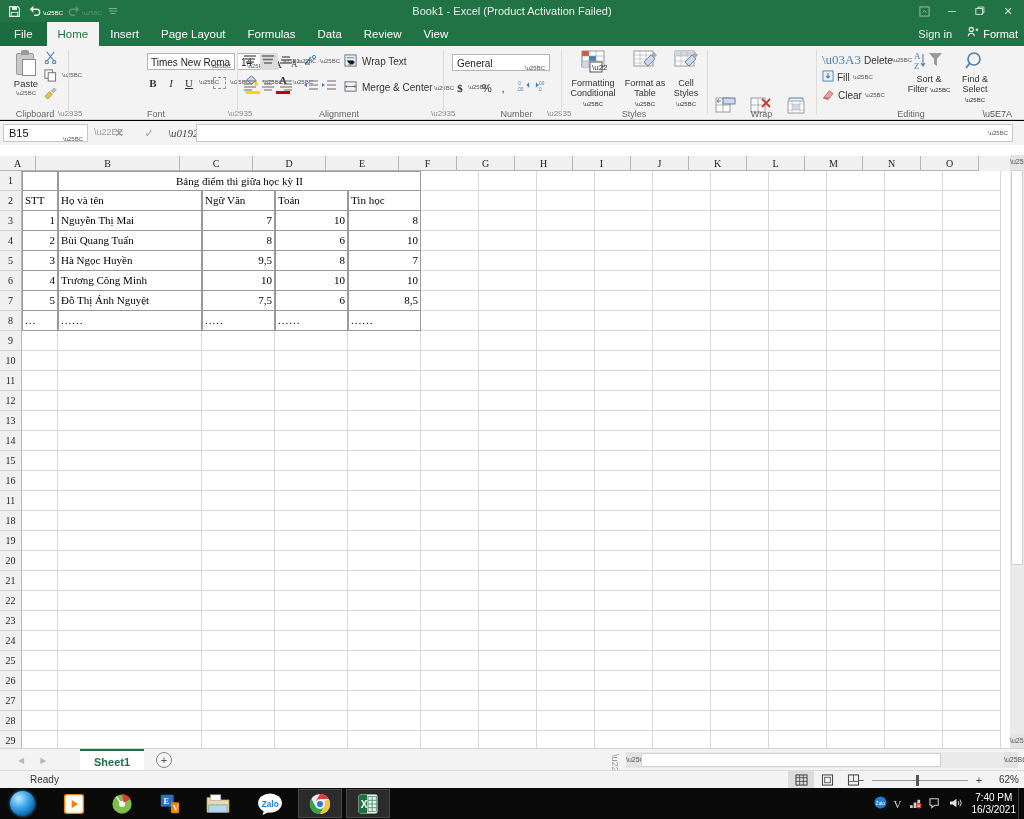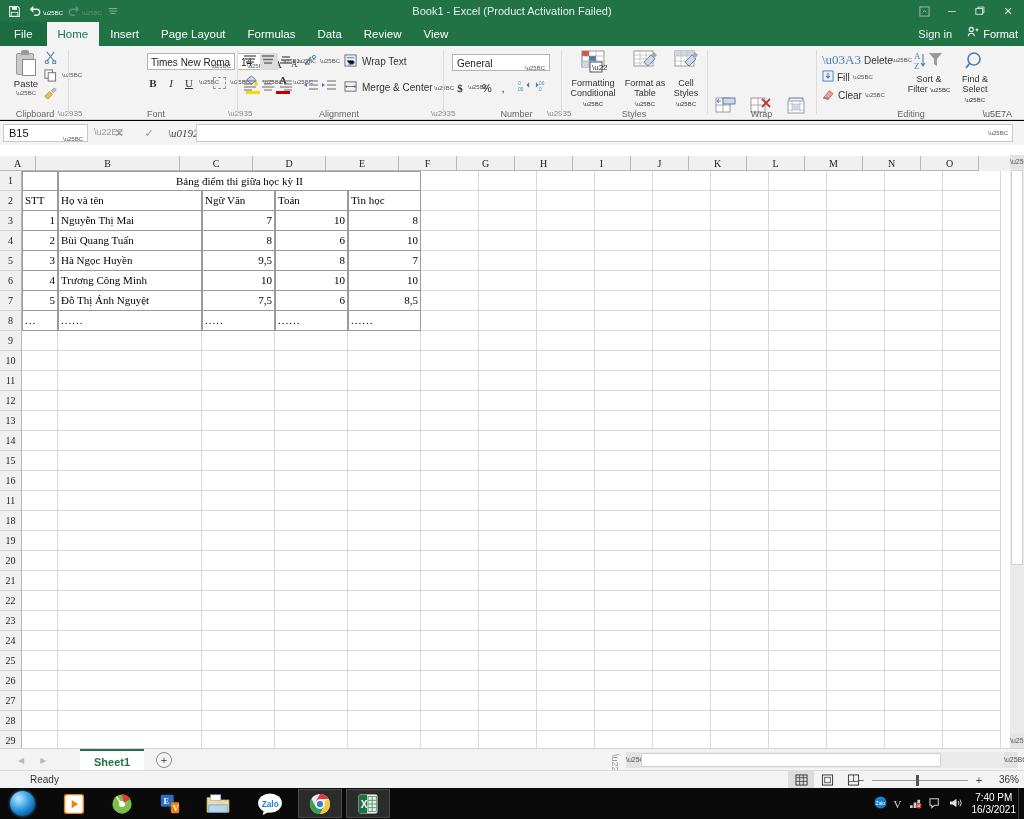--- a/index.html
+++ b/index.html
@@ -1287,21 +1287,21 @@
           </svg>
       </div>
     </div>
     <div class="zoomctl">
       <span class="zm-minus">−</span>
       <span class="zm-track">
           <span class="zm-thumb"></span>
         </span>
       <span class="zm-plus">+</span>
     </div>
-    <div class="zm-pct">36%</div>
+    <div class="zm-pct">62%</div>
   </div>
 
   <div class="taskbar">
     <div class="start">
         <div class="orb"></div>
       </div>
 
     <div class="tbitem" style="left:52px">
       <svg width="22" height="22" viewBox="0 0 24 24">
           <rect x="1" y="1" width="22" height="22" rx="3" fill="#f0820a"></rect>

